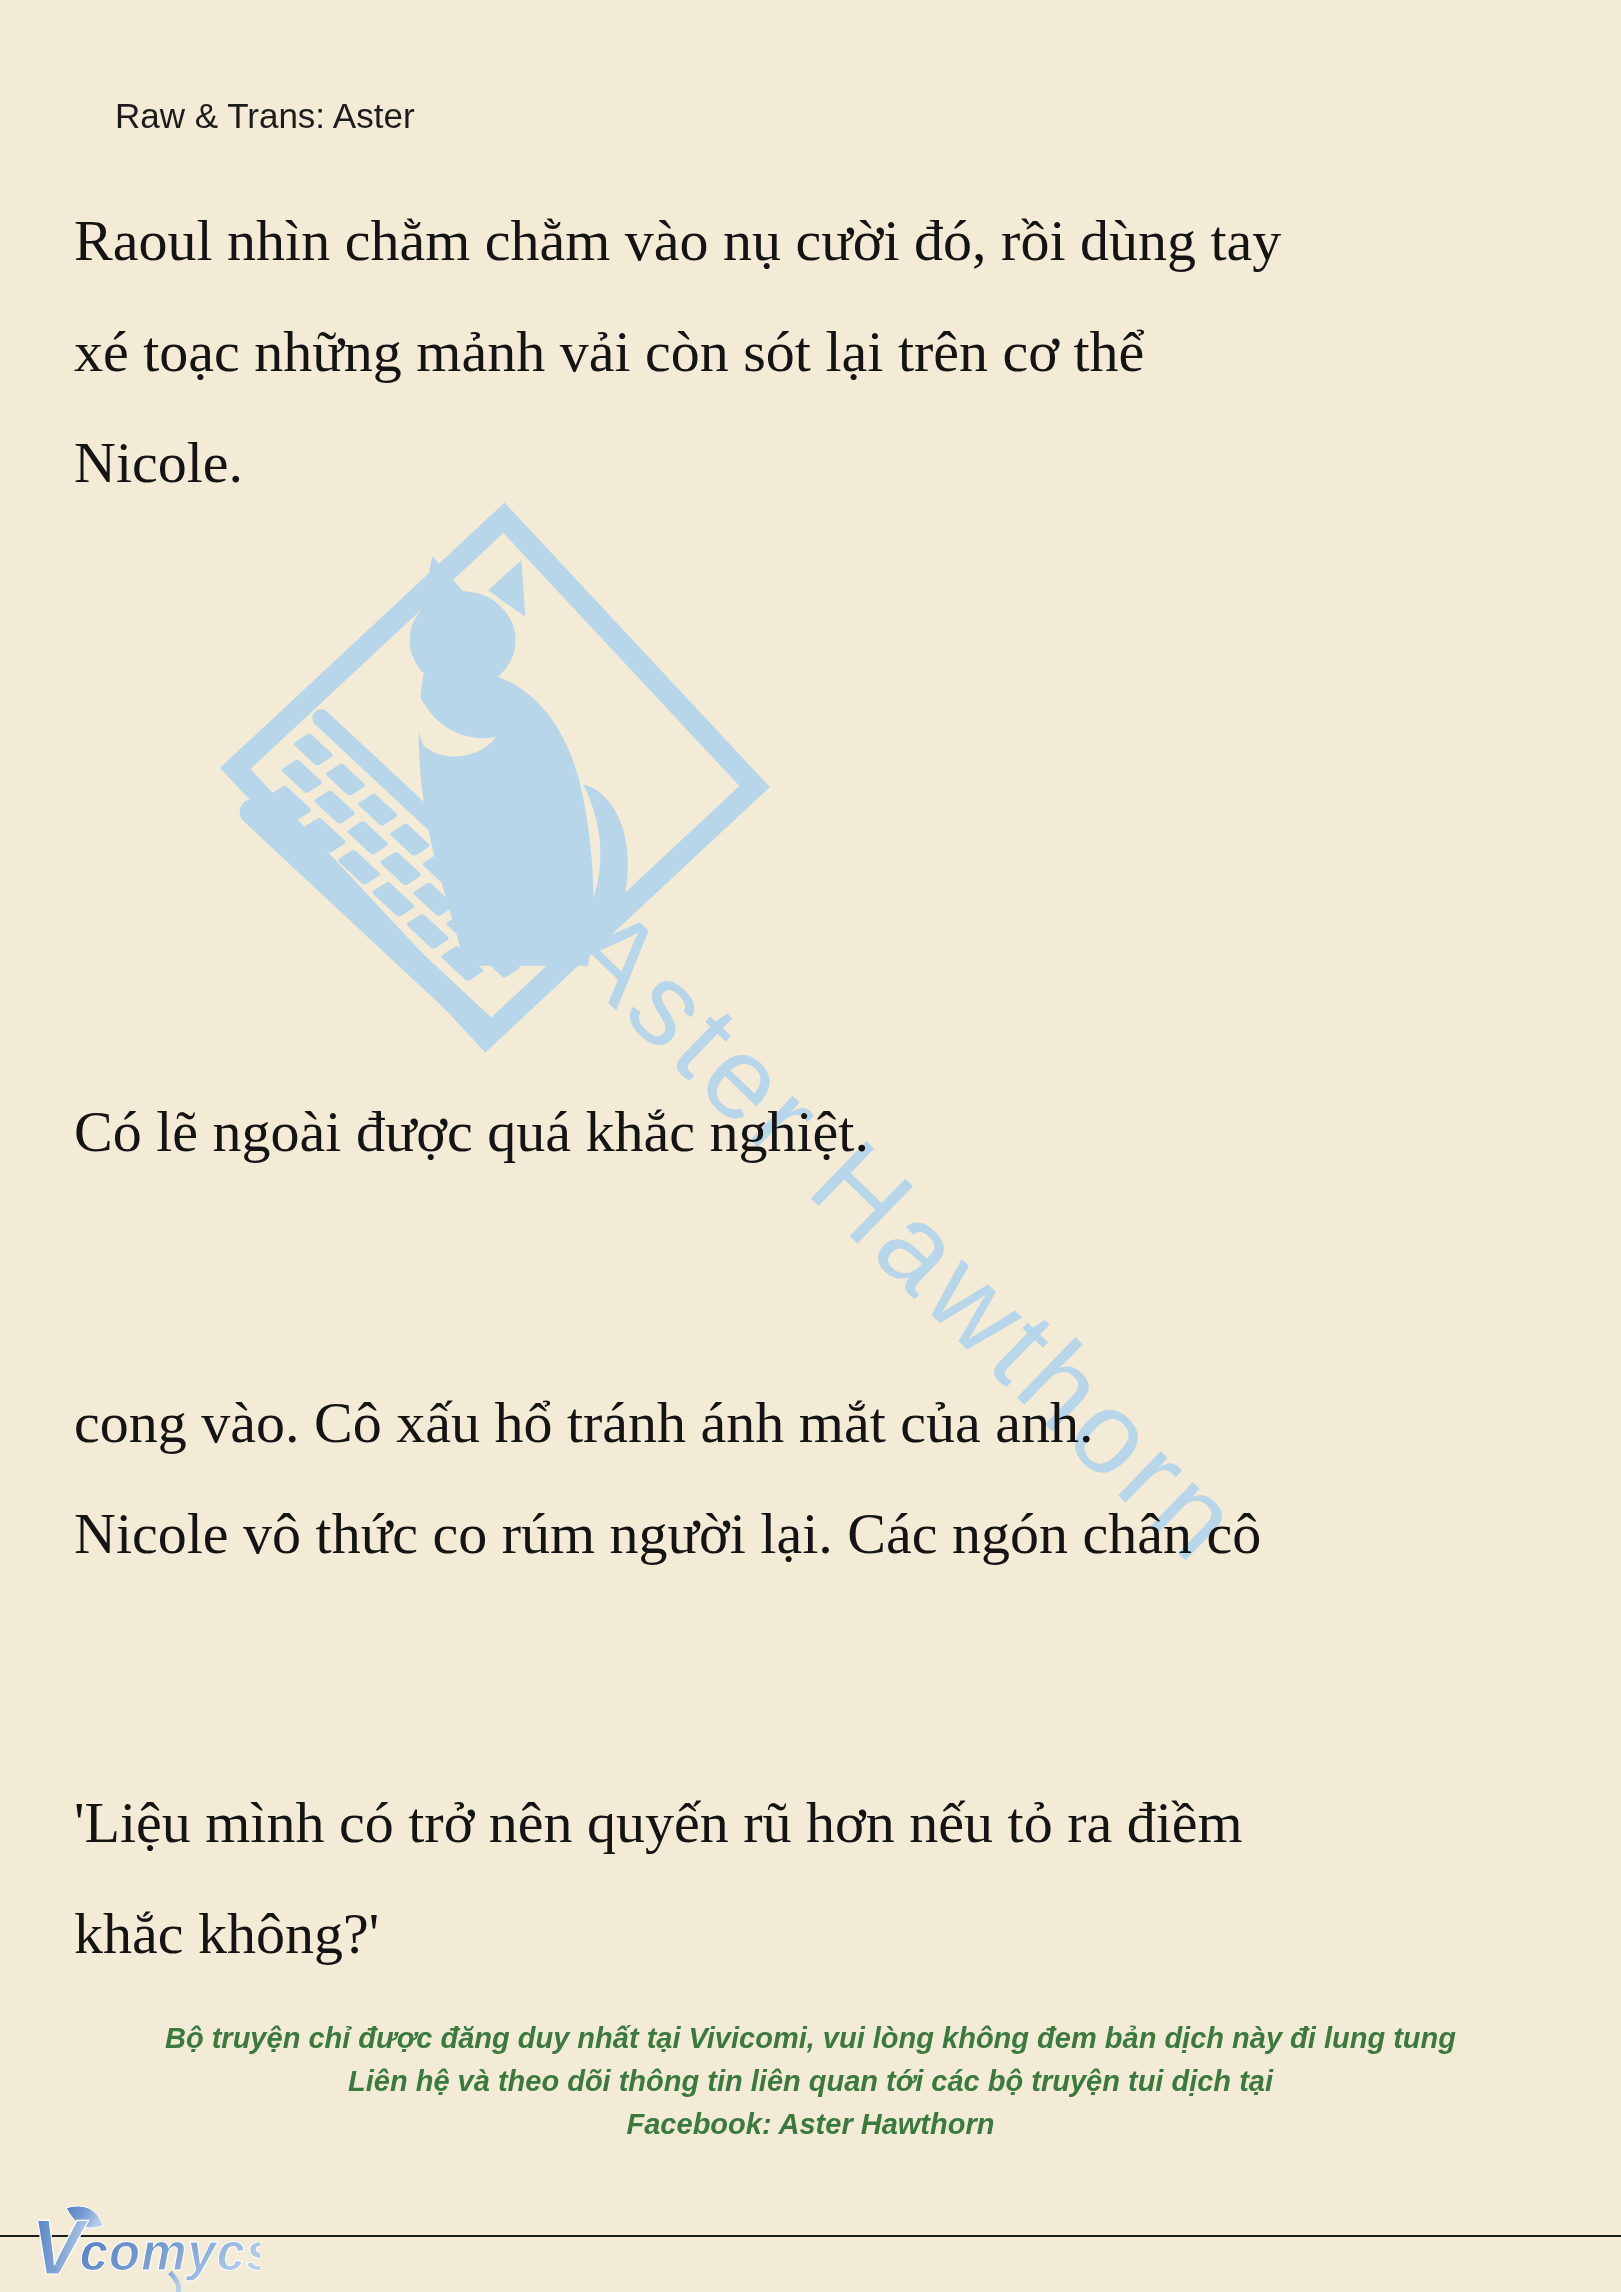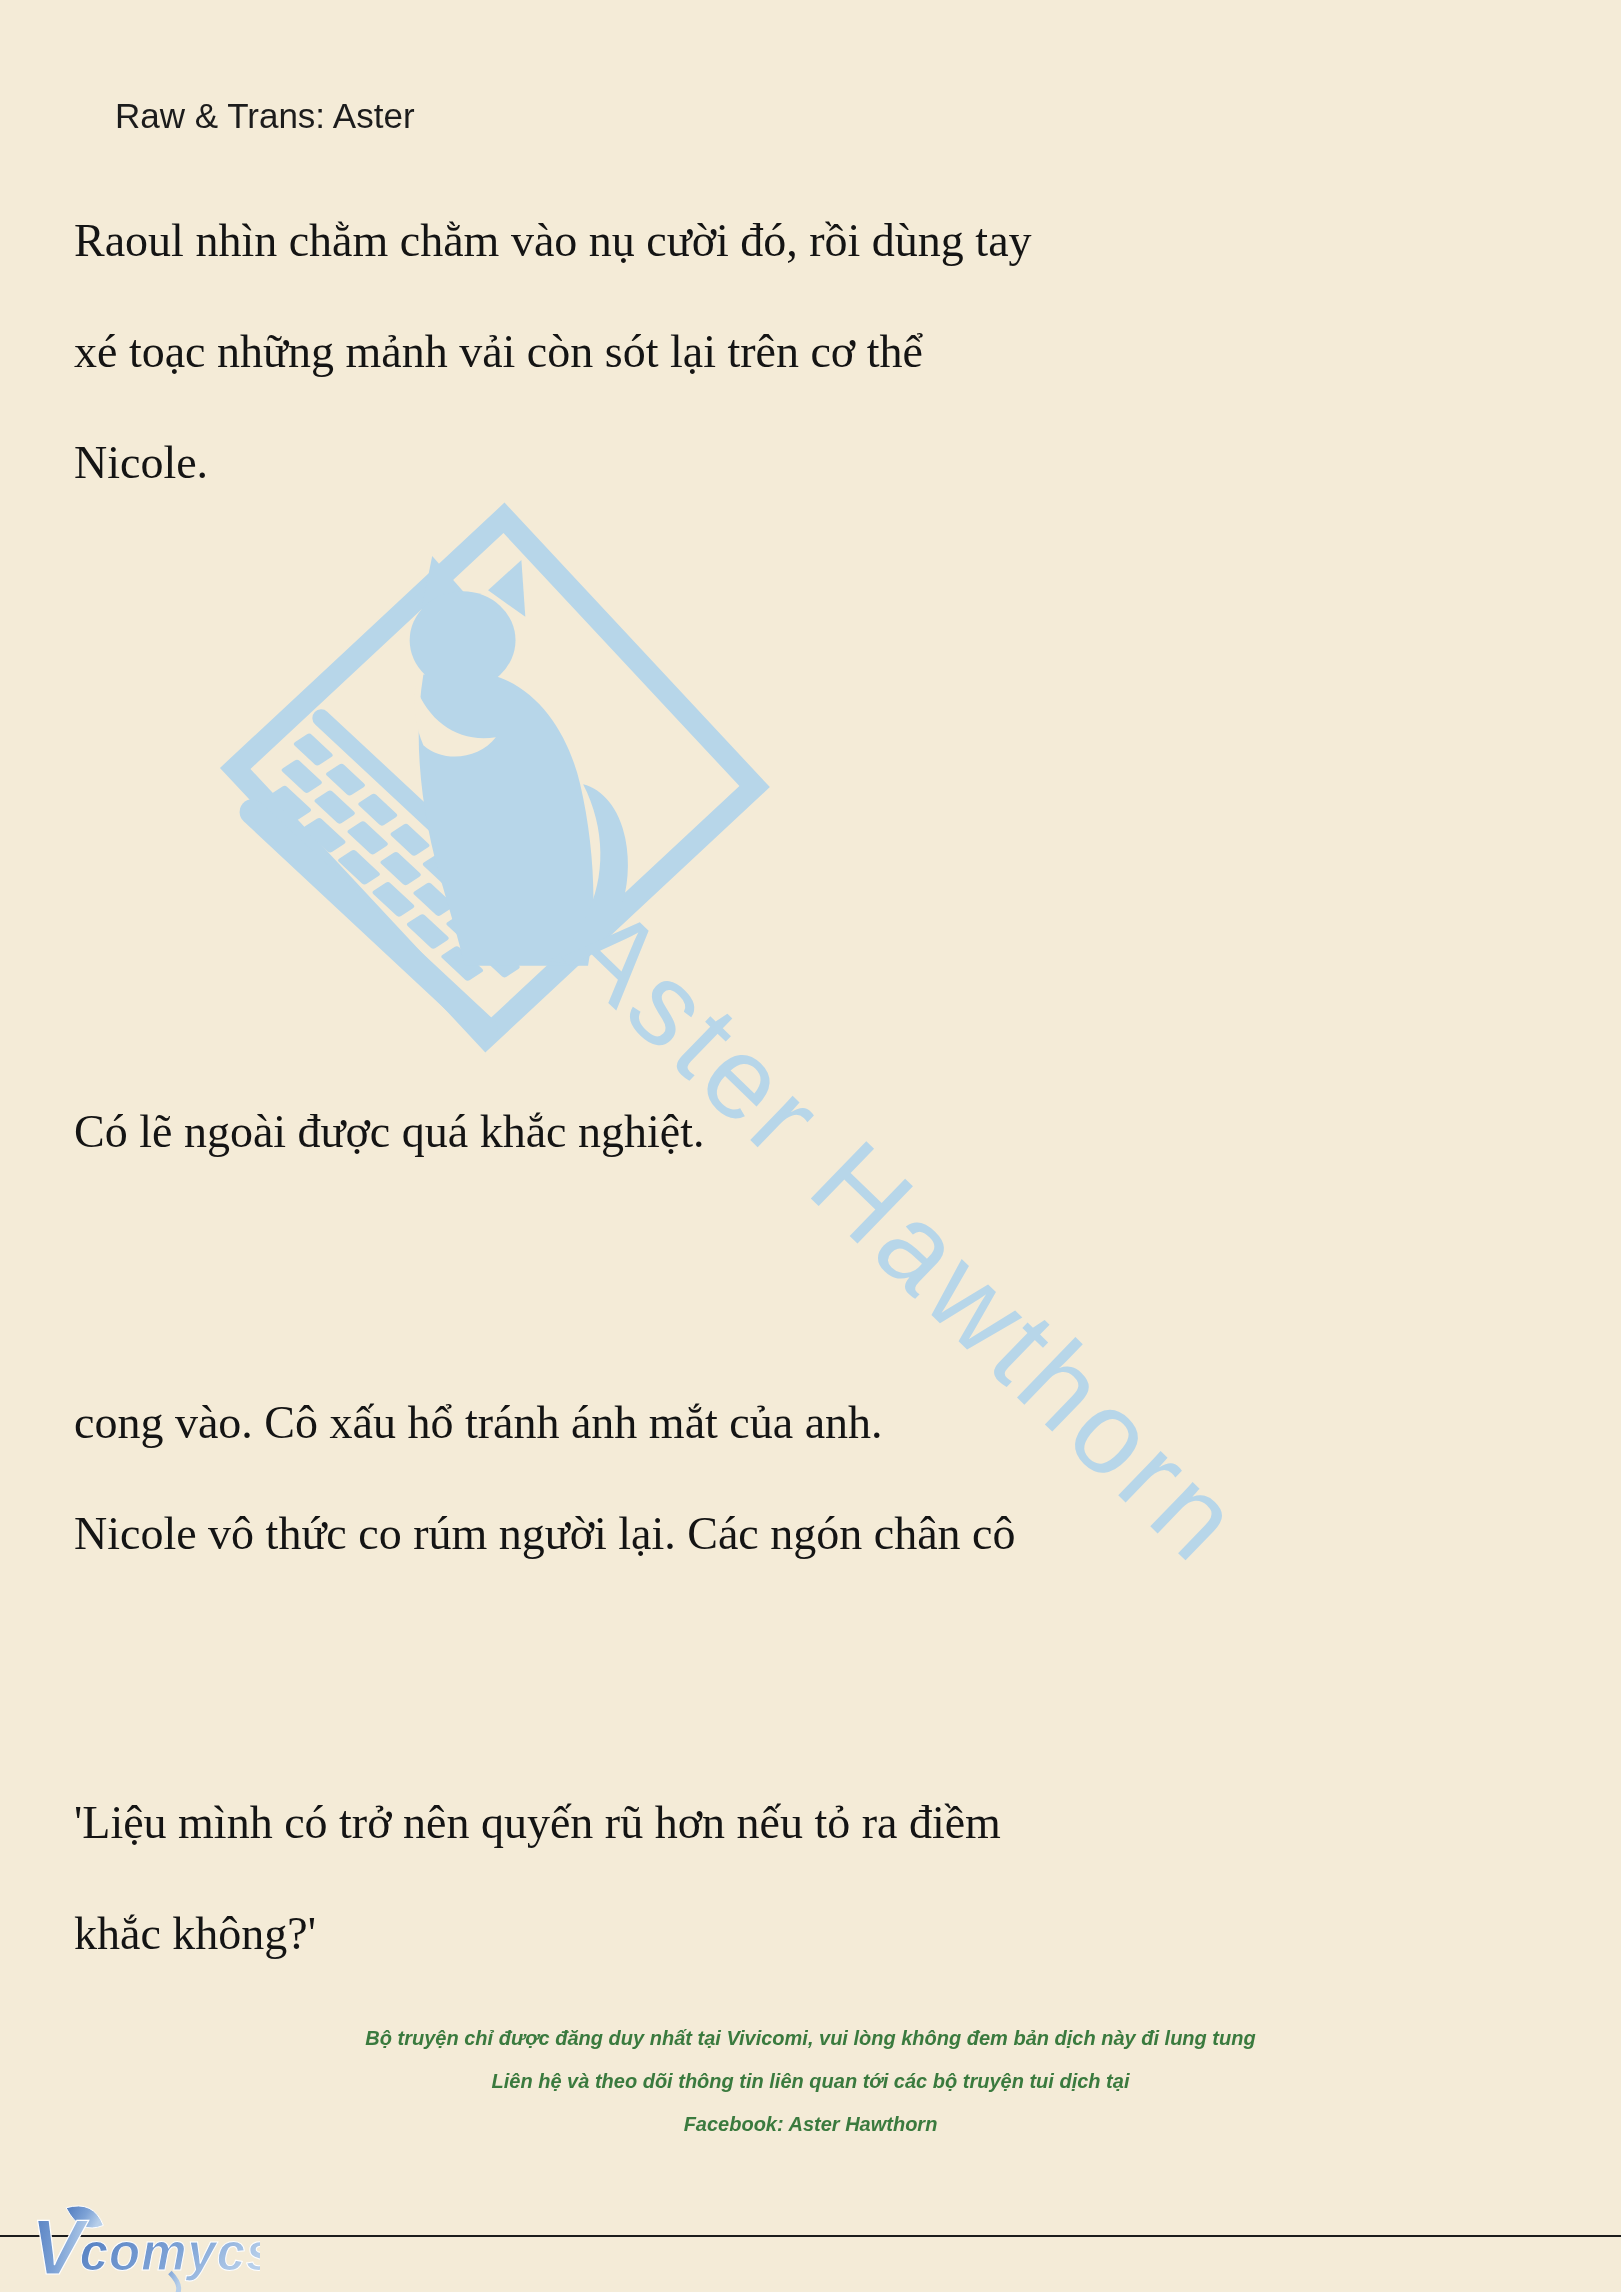--- a/index.html
+++ b/index.html
@@ -26,30 +26,30 @@
   
   .text-layer{position:absolute; inset:0; z-index:2;}
   .credit{
     position:absolute; left:115px; top:96px;
     font-family:"Liberation Sans", sans-serif;
     font-size:35px; color:#1c1c1c;
   }
   .para{
     position:absolute; left:74px; width:1431px;
     font-family:"Liberation Serif", serif;
-    font-size:46px; line-height:111px;
+    font-size:58px; line-height:111px;
     color:#141414;
     white-space:nowrap;
   }
   .footer-note{
     position:absolute; left:0; top:2017px; width:1621px;
     text-align:center;
     font-family:"Liberation Sans", sans-serif;
     font-style:italic; font-weight:bold;
-    font-size:20px; line-height:43px;
+    font-size:29px; line-height:43px;
     color:#3a7a3e;
   }
   .rule{
     position:absolute; left:0; top:2235px;
     width:1621px; height:2px;
     background:#1c1c1c; z-index:1;
   }
   .site-logo{
     position:absolute; left:24.5px; top:2196px; z-index:3;
   }

